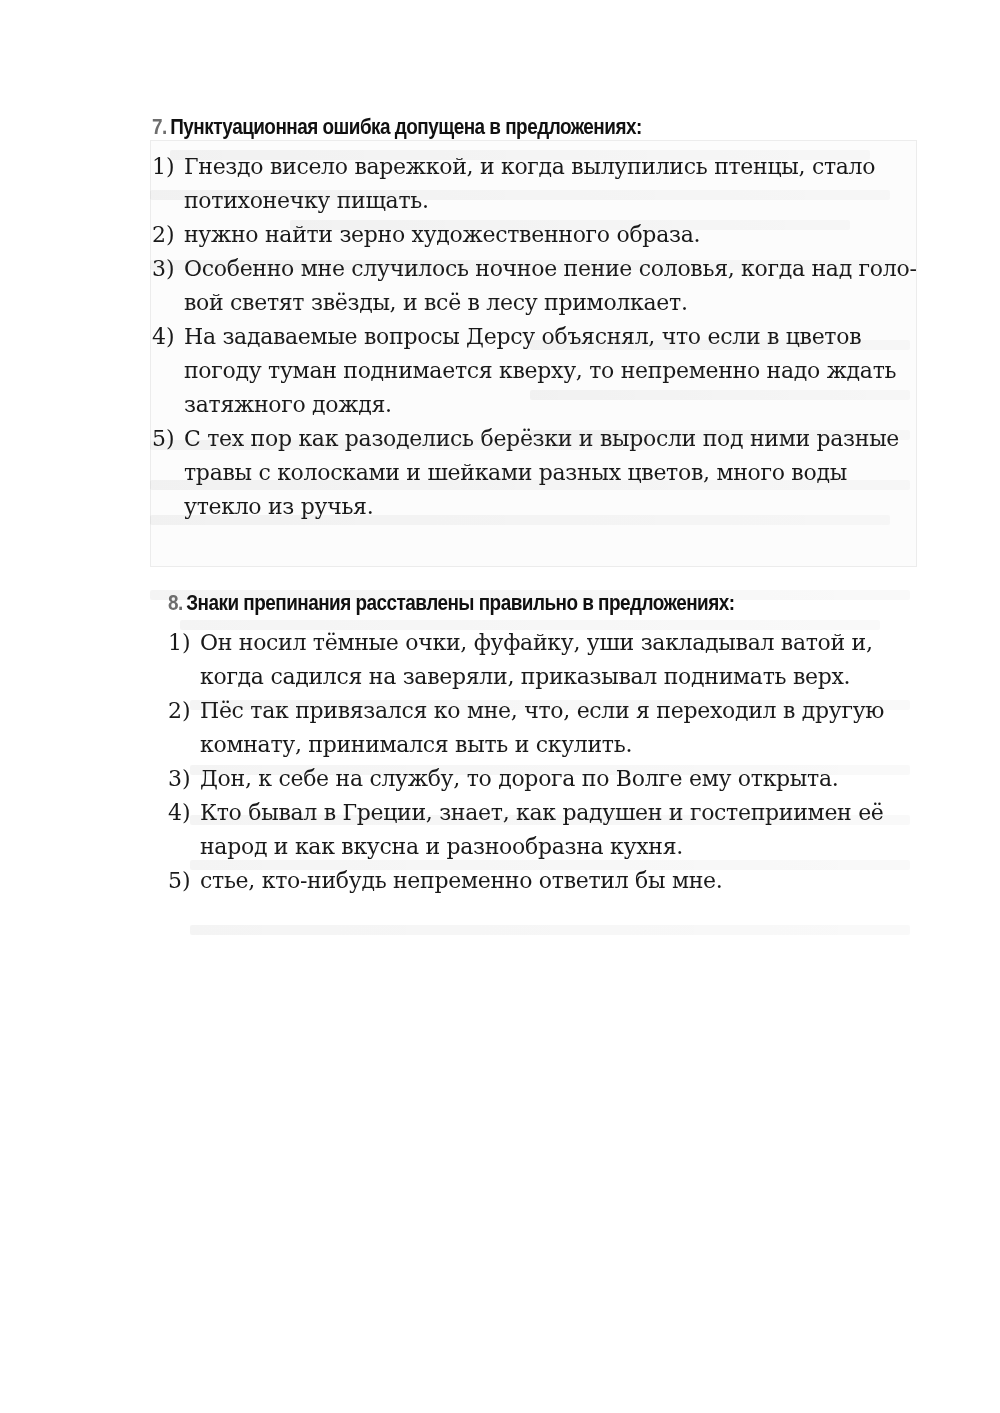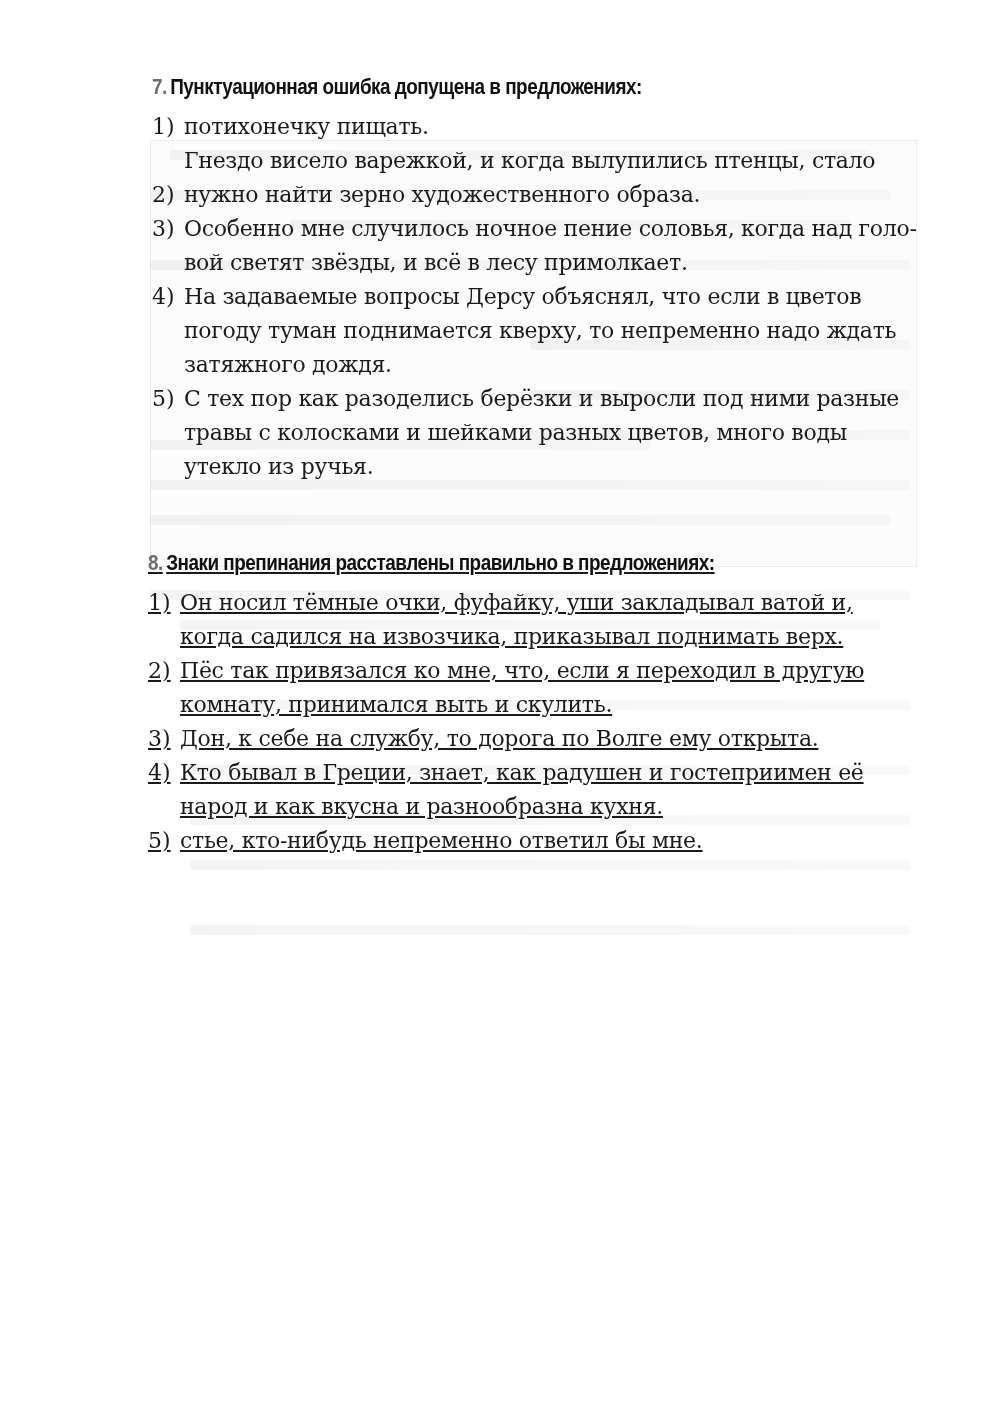--- a/index.html
+++ b/index.html
@@ -32,20 +32,21 @@
     .bleed .line {
       position: absolute;
       height: 10px;
       background: linear-gradient(90deg, rgba(0,0,0,0.045), rgba(0,0,0,0.025));
       border-radius: 2px;
     }
     .question {
       position: absolute;
       left: 152px;
       width: 770px;
+      margin-top: 40px;
     }
     .q-title {
       font-family: "Liberation Sans", "DejaVu Sans", sans-serif;
       font-weight: bold;
       font-size: 22px;
       letter-spacing: -0.6px;
       transform: scaleX(0.86);
       transform-origin: left center;
       white-space: nowrap;
       color: #111111;
@@ -108,22 +109,22 @@
 </div>
 
 <section class="question" style="top:70px;">
   <h2 class="q-title">
     <span class="q-num">7.</span><span>Пунктуационная ошибка допущена в предложениях:</span>
   </h2>
   <ul class="options">
     <li class="option">
       <span class="opt-num">1)</span>
       <span class="opt-text">
+        <span class="ln">Гнездо висело варежкой, и когда вылупились птенцы, стало</span>
         <span class="ln">потихонечку пищать.</span>
-        <span class="ln">Гнездо висело варежкой, и когда вылупились птенцы, стало</span>
       </span>
     </li>
     <li class="option">
       <span class="opt-num">2)</span>
       <span class="opt-text">
         <span class="ln">нужно найти зерно художественного образа.</span>
       </span>
     </li>
     <li class="option">
       <span class="opt-num">3)</span>
@@ -144,30 +145,30 @@
       <span class="opt-num">5)</span>
       <span class="opt-text">
         <span class="ln">С тех пор как разоделись берёзки и выросли под ними разные</span>
         <span class="ln">травы с колосками и шейками разных цветов, много воды</span>
         <span class="ln">утекло из ручья.</span>
       </span>
     </li>
   </ul>
 </section>
 
-<section class="question" style="top:546px;left:148px;text-decoration:underline;">
+<section class="question" style="top:546px;left:168px;">
   <h2 class="q-title">
     <span class="q-num">8.</span><span>Знаки препинания расставлены правильно в предложениях:</span>
   </h2>
   <ul class="options">
     <li class="option">
       <span class="opt-num">1)</span>
       <span class="opt-text">
         <span class="ln">Он носил тёмные очки, фуфайку, уши закладывал ватой и,</span>
-        <span class="ln">когда садился на извозчика, приказывал поднимать верх.</span>
+        <span class="ln">когда садился на заверяли, приказывал поднимать верх.</span>
       </span>
     </li>
     <li class="option">
       <span class="opt-num">2)</span>
       <span class="opt-text">
         <span class="ln">Пёс так привязался ко мне, что, если я переходил в другую</span>
         <span class="ln">комнату, принимался выть и скулить.</span>
       </span>
     </li>
     <li class="option">

